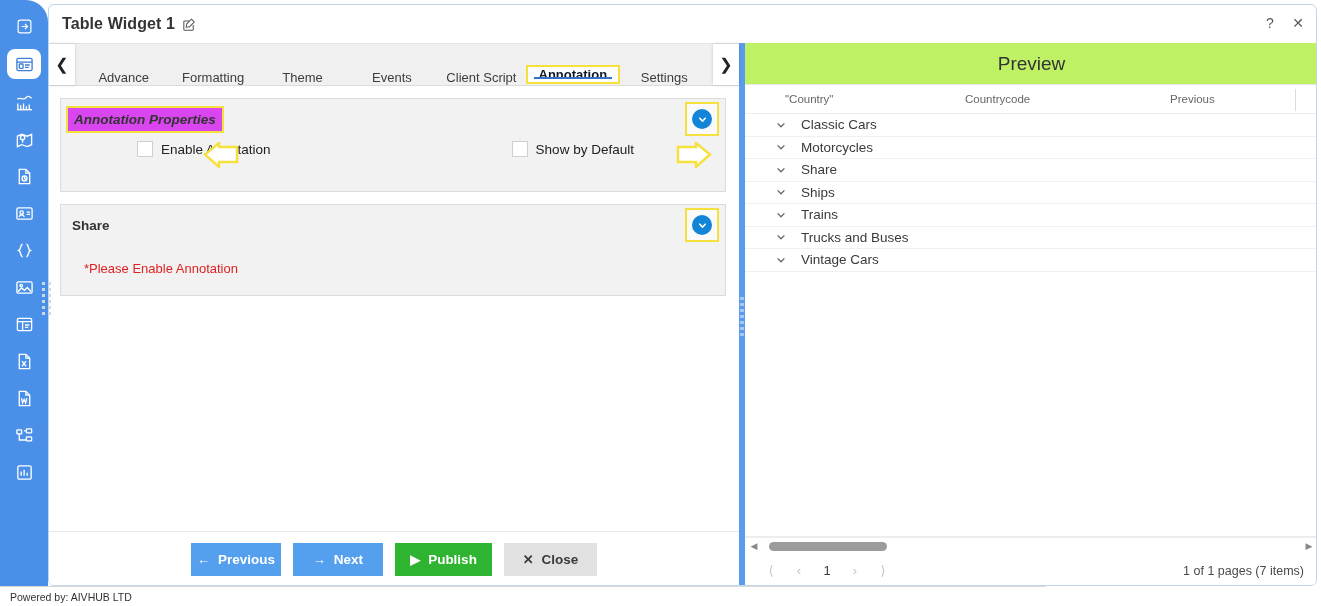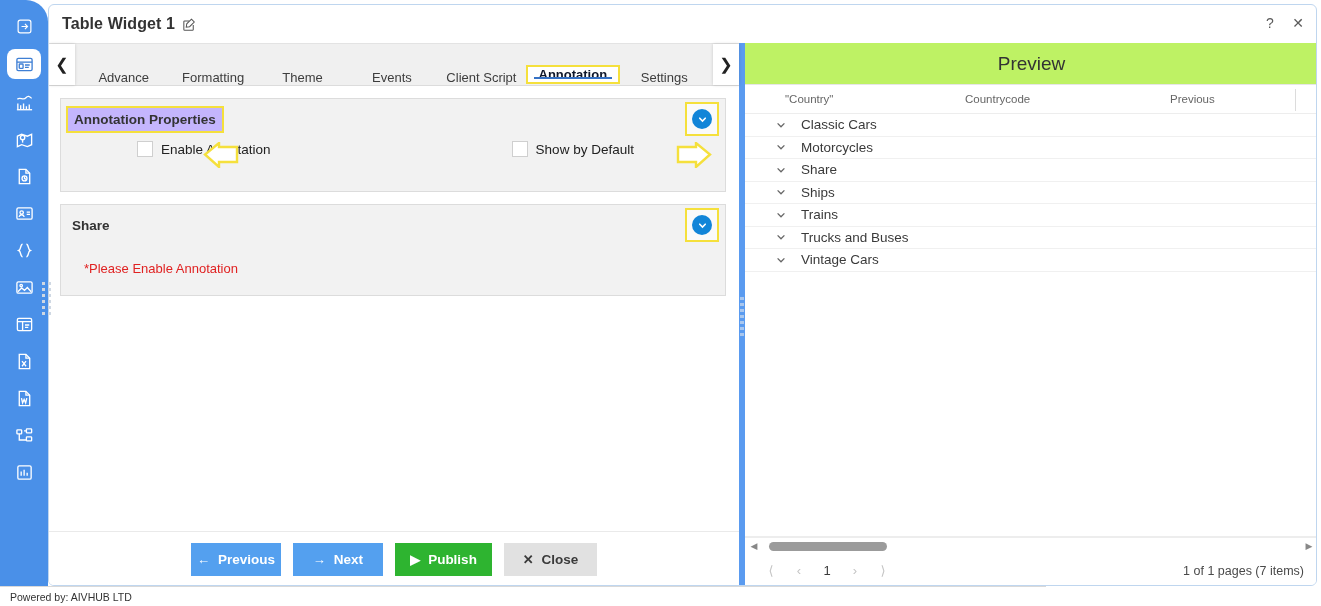--- a/index.html
+++ b/index.html
@@ -158,21 +158,22 @@
     display: flex; align-items: center;
   }
   .sec-title {
     font-size: 13.5px; color: #333;
     font-weight: 600;
     margin-left: 5px;
     padding: 4px 6px;
   }
   .sec-title.boxed {
     border: 2px solid #f5e03c;
-    background: #c4b5fd;
+    background: #d946ef;
+    font-style: italic;
   }
   .chev-wrap {
     position: absolute; right: 6px; top: 3px;
     width: 34px; height: 34px;
     display: flex; align-items: center; justify-content: center;
   }
   .chev-wrap.boxed { border: 2px solid #f5e03c; background: #fafafa; }
   .chev {
     width: 20px; height: 20px; border-radius: 50%;
     background: #1285d8;

